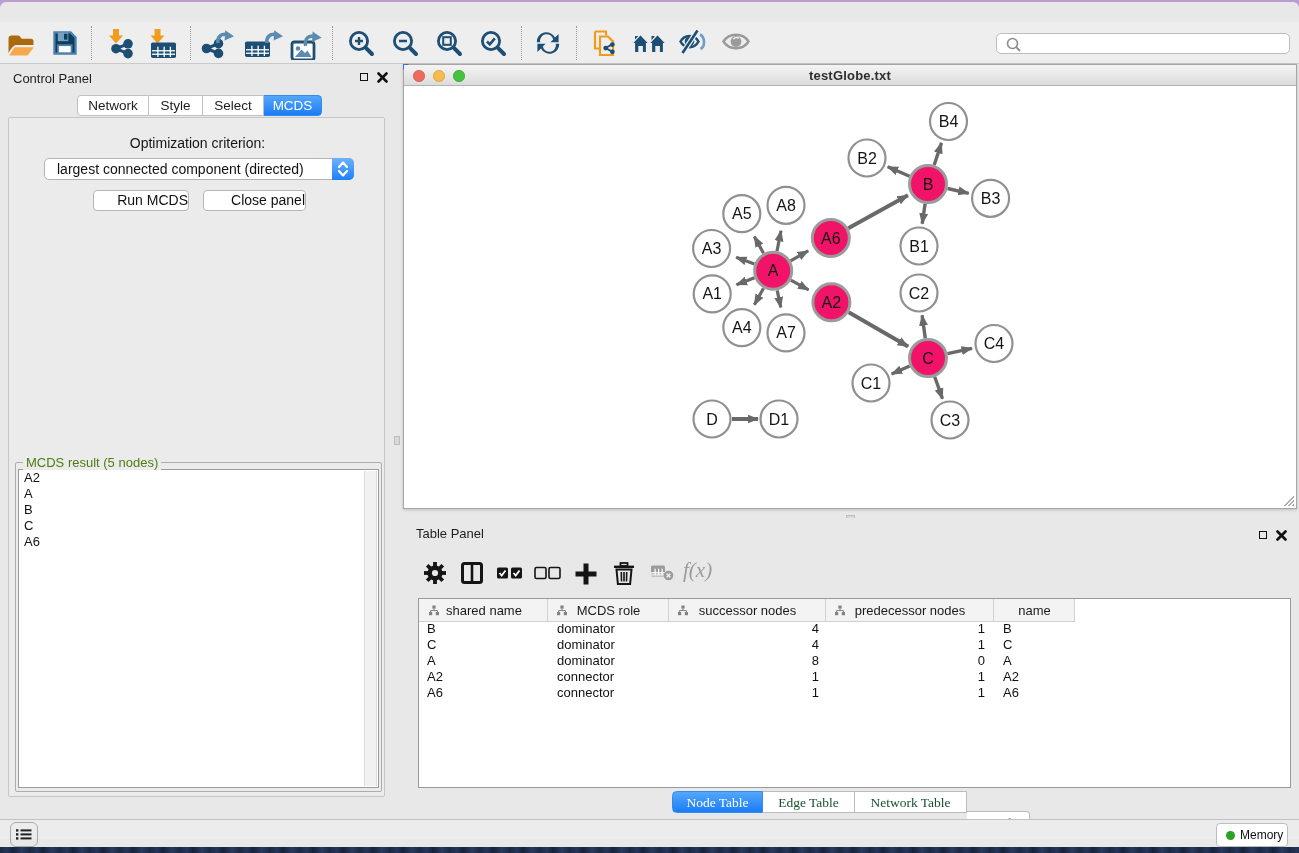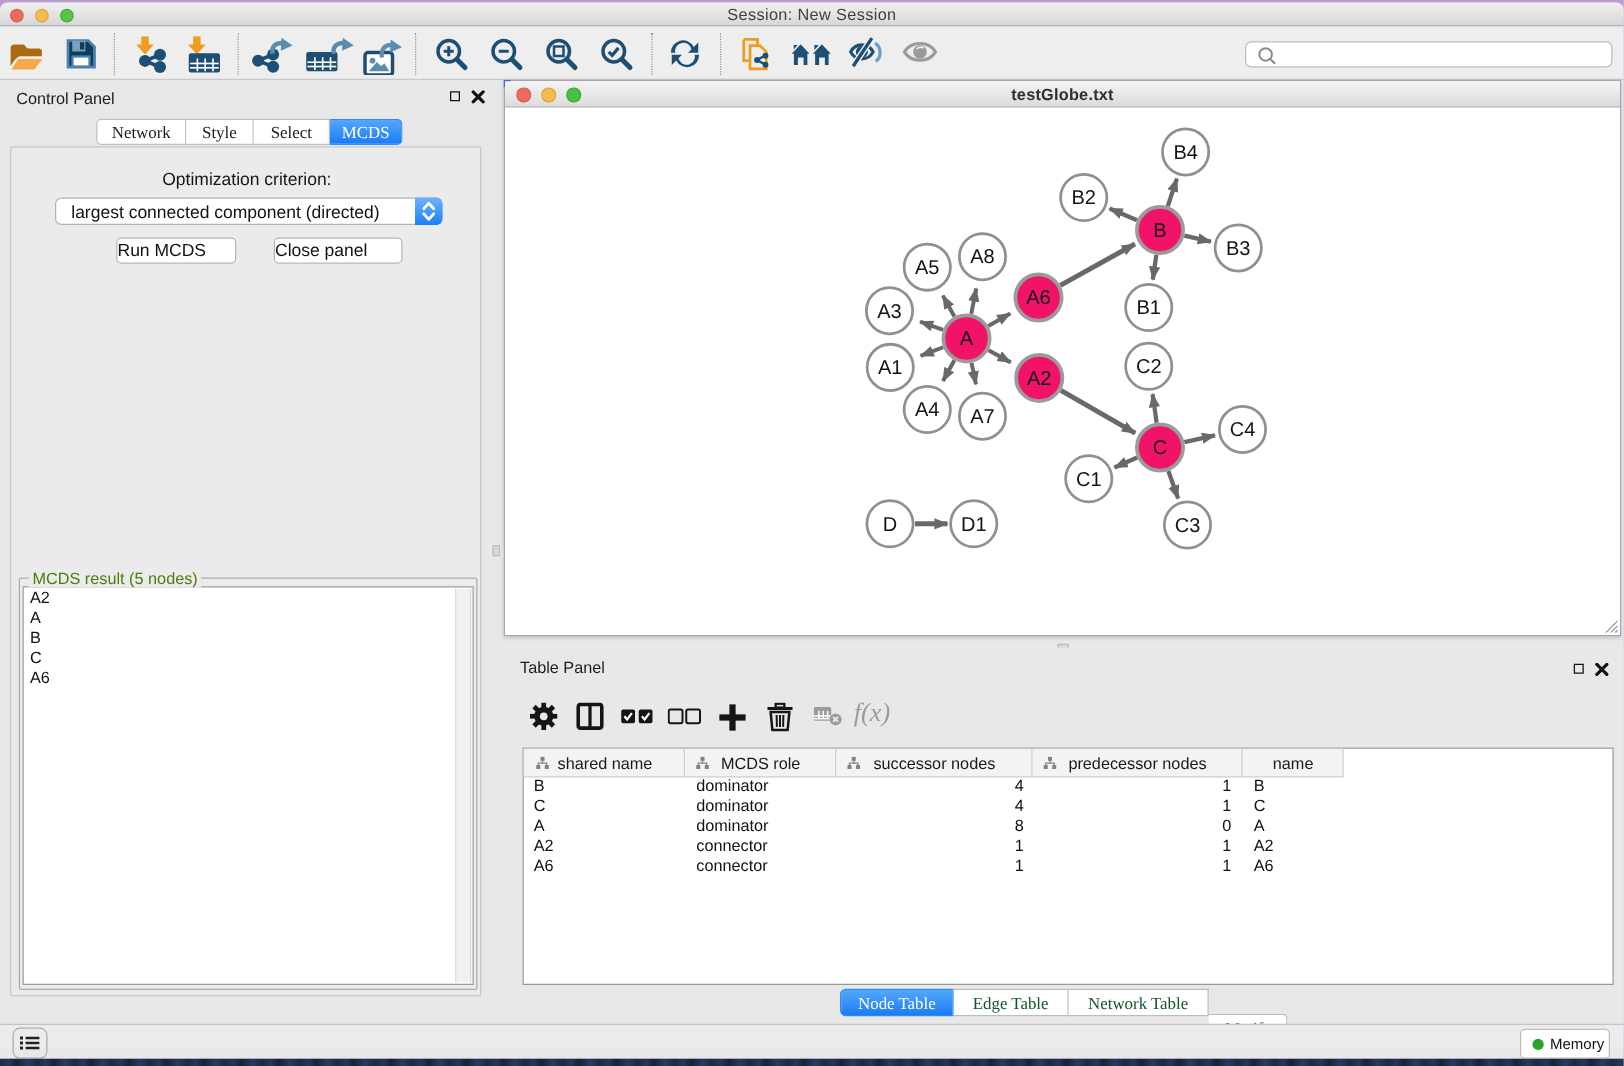--- a/index.html
+++ b/index.html
@@ -16,29 +16,29 @@
 
 #toolbar{position:absolute;left:0;top:20px;width:1299px;height:42px;background:#eeeeee;border-bottom:1px solid #c9c9c9;}
 .tbi{position:absolute;top:7px;}
 .tsep{position:absolute;top:4px;height:34px;width:0;border-left:1px dotted #9a9a9a;}
 #searchbox{position:absolute;left:996px;top:11px;width:294px;height:21px;background:#ffffff;border:1px solid #bdbdbd;border-radius:5px;}
 
 #main{position:absolute;left:0;top:62px;width:1299px;height:755px;background:#e8e8e8;}
 
 #cp-title{position:absolute;left:13px;top:7px;font-size:13px;color:#1d1d1d;}
 #cp-tabs{position:absolute;left:77px;top:31px;height:21px;display:flex;}
-.cptab{height:21px;background:#fff;border:1px solid #c0c0c0;border-left:none;font-size:13.5px;color:#1c1c1c;text-align:center;line-height:20px;font-family:Liberation Serif, serif;}
+.cptab{height:21px;background:#fff;border:1px solid #c0c0c0;border-left:none;font-size:13.5px;color:#1c1c1c;text-align:center;line-height:20px;}
 .cptab.first{border-left:1px solid #c0c0c0;border-radius:4px 0 0 4px;}
 .cptab.sel{background:linear-gradient(#54a7fa,#1b7cf6);color:#fff;border-color:#2f8df2;border-radius:0 4.5px 4.5px 0;}
 #cp-inner{position:absolute;left:8px;top:53px;width:377px;height:680px;background:#ebebeb;border:1px solid #c6c6c6;border-radius:2px;}
 #opt-label{position:absolute;left:0;top:17px;width:377px;text-align:center;font-size:14px;color:#161616;}
 #cp-select{position:absolute;left:35px;top:40px;width:310px;height:22px;background:#fff;border:1px solid #b4b4b4;border-radius:5px;}
 #cp-select .txt{position:absolute;left:12px;top:0;font-size:14px;line-height:21px;color:#111;}
 #cp-select .spin{position:absolute;right:-1px;top:-1px;width:22px;height:22px;border-radius:0 5px 5px 0;background:linear-gradient(#6db2fb,#1d80f7);}
-.cpbtn{position:absolute;top:72px;height:21px;background:#fff;border:1px solid #b6b6b6;border-radius:4px;font-size:14px;color:#111;text-align:left;line-height:19px;}
+.cpbtn{position:absolute;top:72px;height:21px;background:#fff;border:1px solid #b6b6b6;border-radius:4px;font-size:14px;color:#111;text-align:right;line-height:19px;}
 #grpbox{position:absolute;left:6px;top:344px;width:367px;height:330px;border:1px solid #adadad;border-radius:2px;}
 #grplabel{position:absolute;left:14px;top:337px;background:#ebebeb;padding:0 3px;font-size:13px;color:#4d7c0f;}
 #mcdslist{position:absolute;left:2px;top:6px;width:361px;height:319px;background:#fff;border:1px solid #9b9b9b;}
 #mcdslist .sb{position:absolute;right:1px;top:1px;width:13px;height:315px;background:#f1f1f1;border-left:1px solid #dcdcdc;border-right:1px solid #dcdcdc;}
 #mcdslist div.it{font-size:13px;color:#111;padding-left:5px;height:16px;line-height:16px;}
 
 .grip-v{position:absolute;left:394px;top:372px;width:6px;height:9px;background:#d8d8d8;border:1px solid #bdbdbd;}
 .grip-h{position:absolute;left:846px;top:451px;width:9px;height:6px;background:#d8d8d8;border:1px solid #bdbdbd;}
 
 #netwin{position:absolute;left:403px;top:0px;width:894px;height:445px;background:#fff;border:1px solid #a6a6a6;box-shadow:0 1px 3px rgba(0,0,0,0.18);}
@@ -74,26 +74,20 @@
 .btab.last{border-radius:0 4px 4px 0;margin-top:20px;}
 .btab.sel{background:linear-gradient(#54a7fa,#1b7cf6);color:#fff;border-color:#2f8df2;border-radius:4.5px 0 0 4.5px;}
 
 #statusbar{position:absolute;left:0;top:817px;width:1299px;height:20px;background:#ececec;border-top:1px solid #c2c2c2;}
 #sb-left{position:absolute;left:10px;top:2px;width:28px;height:25px;border:1px solid #ababab;border-radius:6px;}
 #sb-mem{position:absolute;right:11px;top:3px;width:72px;height:24px;background:#fff;border:1px solid #bdbdbd;border-radius:4px;font-size:12px;color:#111;line-height:23px;}
 #sb-mem .dot{display:inline-block;width:9px;height:9px;border-radius:50%;background:#28a428;margin:0 5px 0 9px;position:relative;top:1px;}
 </style></head>
 <body>
 <div id="app">
-  <div id="titlebar">
-    <div class="tl t1"></div>
-      <div class="tl t2"></div>
-      <div class="tl t3"></div>
-    <div id="apptitle">Session: New Session</div>
-  </div>
   <div id="toolbar">
     <div class="tsep" style="left:91px;"></div>
       <div class="tsep" style="left:190px;"></div>
       <div class="tsep" style="left:332px;"></div>
       <div class="tsep" style="left:521px;"></div>
       <div class="tsep" style="left:576px;"></div>
       <svg class="tbi" style="left:6px;" width="30" height="28" viewBox="0 0 30 28">
         <path d="M2.5,24 V9.5 Q2.5,6.5 5.5,6.5 H12 Q14,6.6 14.5,8.2 Q15,9.8 17,9.8 H25 Q27.5,9.8 27.5,12.3 V16 H10 Q7,16 2.5,24 z" fill="#ac6a0f"></path>
         <path d="M8.5,18.2 H27.9 L21.5,26.5 H3.2 z" fill="#f5a94b"></path>
       </svg>
@@ -252,21 +246,21 @@
       <div id="cp-select">
           <div class="txt">largest connected component (directed)</div>
           <div class="spin">
             <svg width="22" height="22" viewBox="0 0 22 22" style="position:absolute;left:0;top:0;">
               <path d="M7,9 L11,4.5 L15,9" fill="none" stroke="#fff" stroke-width="2.2" stroke-linecap="round" stroke-linejoin="round"></path>
               <path d="M7,13 L11,17.5 L15,13" fill="none" stroke="#fff" stroke-width="2.2" stroke-linecap="round" stroke-linejoin="round"></path>
             </svg>
           </div>
         </div>
       <div class="cpbtn" style="left:84px;width:96px;">Run MCDS</div>
-      <div class="cpbtn" style="left:194px;width:103px;margin-left:16px;">Close panel</div>
+      <div class="cpbtn" style="left:194px;width:103px;">Close panel</div>
       <div id="grpbox">
         <div id="mcdslist">
           <div class="sb"></div>
           <div class="it">A2</div>
             <div class="it">A</div>
             <div class="it">B</div>
             <div class="it">C</div>
             <div class="it">A6</div>
         </div>
       </div>

